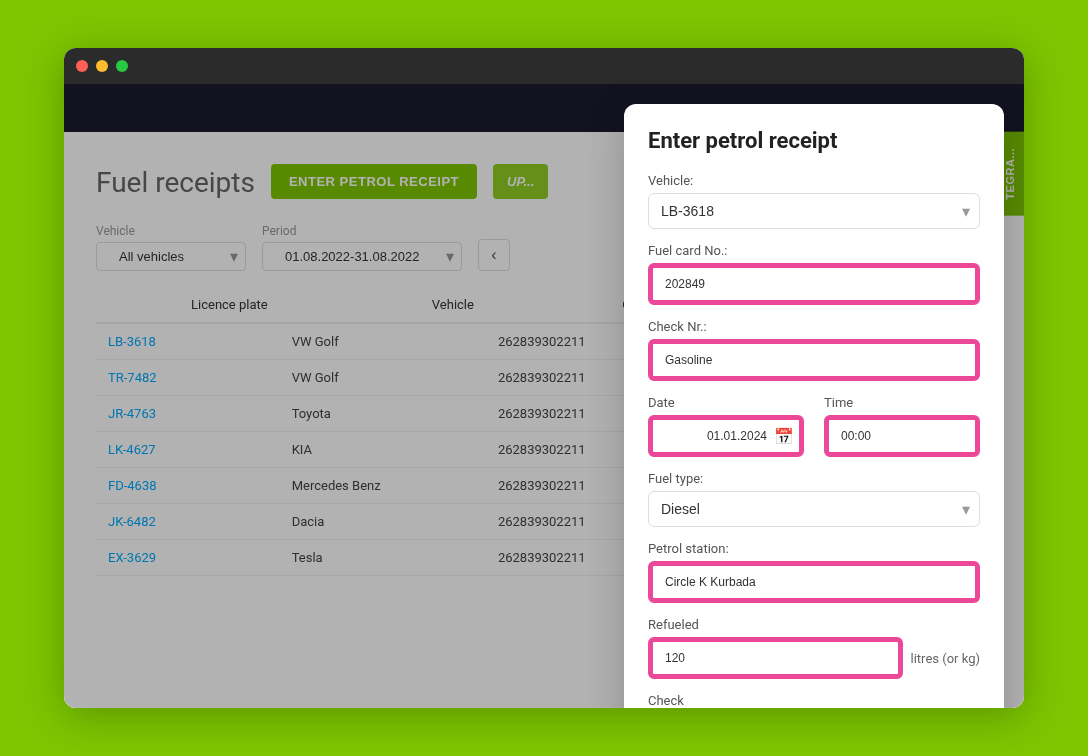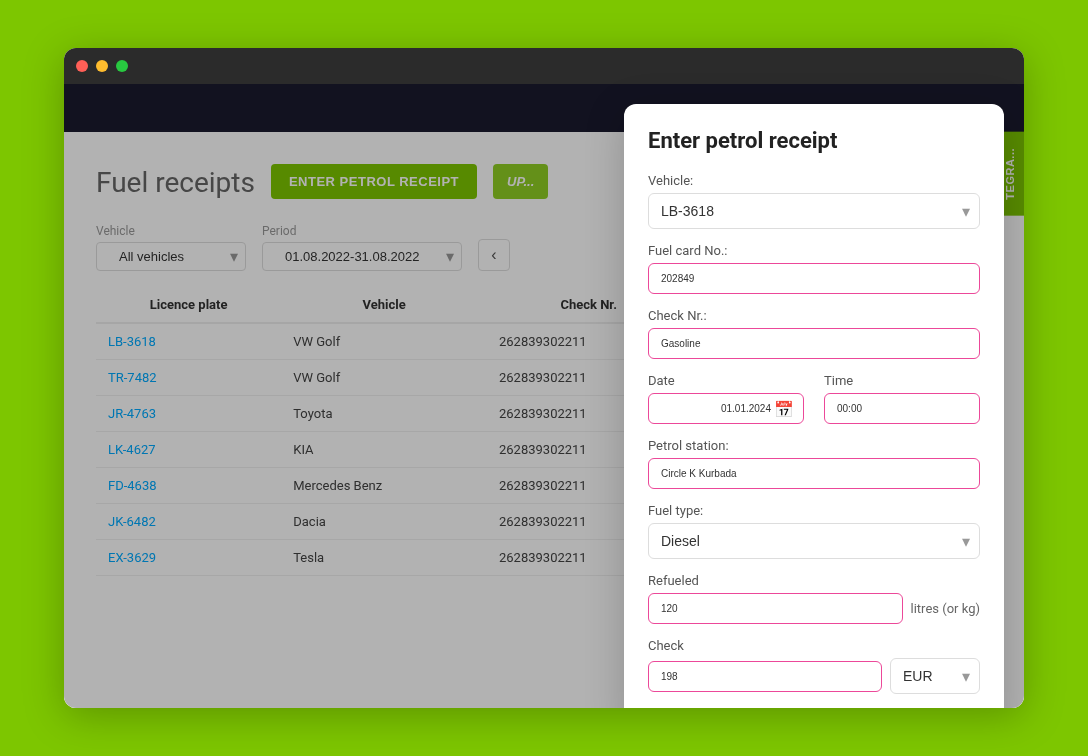--- a/index.html
+++ b/index.html
@@ -145,22 +145,22 @@
       color: #555;
       margin-top: 16px;
     }
     
     .data-table {
       width: 100%;
       border-collapse: collapse;
       font-size: 13px;
     }
     .data-table th {
-      text-align: center;
-      font-weight: 700;
+      text-align: right;
+      font-weight: 400;
       padding: 10px 12px;
       border-bottom: 2px solid #eee;
       color: #333;
       font-size: 13px;
     }
     .data-table td {
       padding: 10px 12px;
       border-bottom: 1px solid #f0f0f0;
       color: #444;
     }
@@ -198,24 +198,24 @@
       margin-bottom: 14px;
     }
     .form-label {
       font-size: 13px;
       color: #555;
       margin-bottom: 5px;
       display: block;
     }
     .form-input {
       width: 100%;
-      border: 1px solid #ec4899;
+      border: 5px solid #ec4899;
       border-radius: 6px;
       padding: 9px 12px;
-      font-size: 10px;
+      font-size: 12px;
       color: #333;
       outline: none;
     }
     .form-select-wrapper {
       position: relative;
     }
     .form-select {
       width: 100%;
       border: 1px solid #ddd;
       border-radius: 6px;
@@ -431,32 +431,32 @@
               <span class="cal-icon">📅</span>
             </div>
           </div>
           <div class="form-group">
             <label class="form-label">Time</label>
             <input class="form-input" type="text" value="00:00" style="">
           </div>
         </div>
 
         <div class="form-group">
-          <label class="form-label">Petrol station:</label>
-          <input class="form-input" type="text" value="Circle K Kurbada" style="">
-        </div>
-
-        <div class="form-group">
           <label class="form-label">Fuel type:</label>
           <div class="form-select-wrapper">
             <select class="form-select">
               <option>Diesel</option>
               <option>Gasoline</option>
             </select>
           </div>
+        </div>
+
+        <div class="form-group">
+          <label class="form-label">Petrol station:</label>
+          <input class="form-input" type="text" value="Circle K Kurbada" style="">
         </div>
 
         <div class="form-group">
           <label class="form-label">Refueled</label>
           <div class="inline-group">
             <input class="form-input" type="text" value="120" style="">
             <span class="inline-label">litres (or kg)</span>
           </div>
         </div>
 

